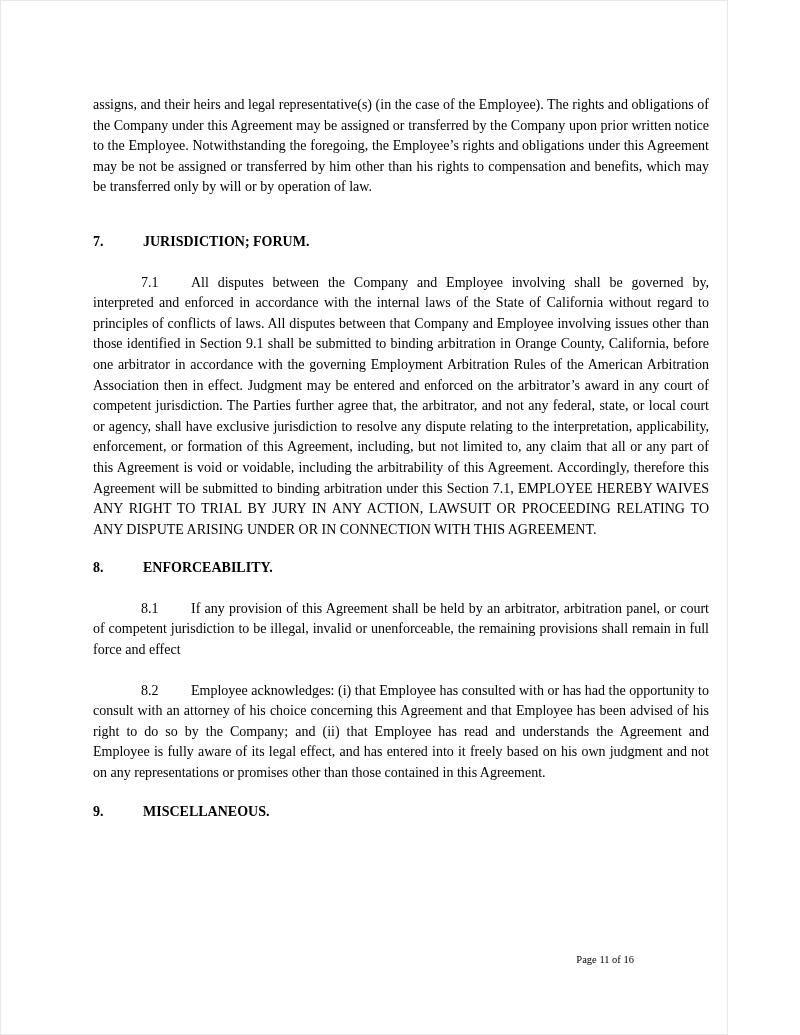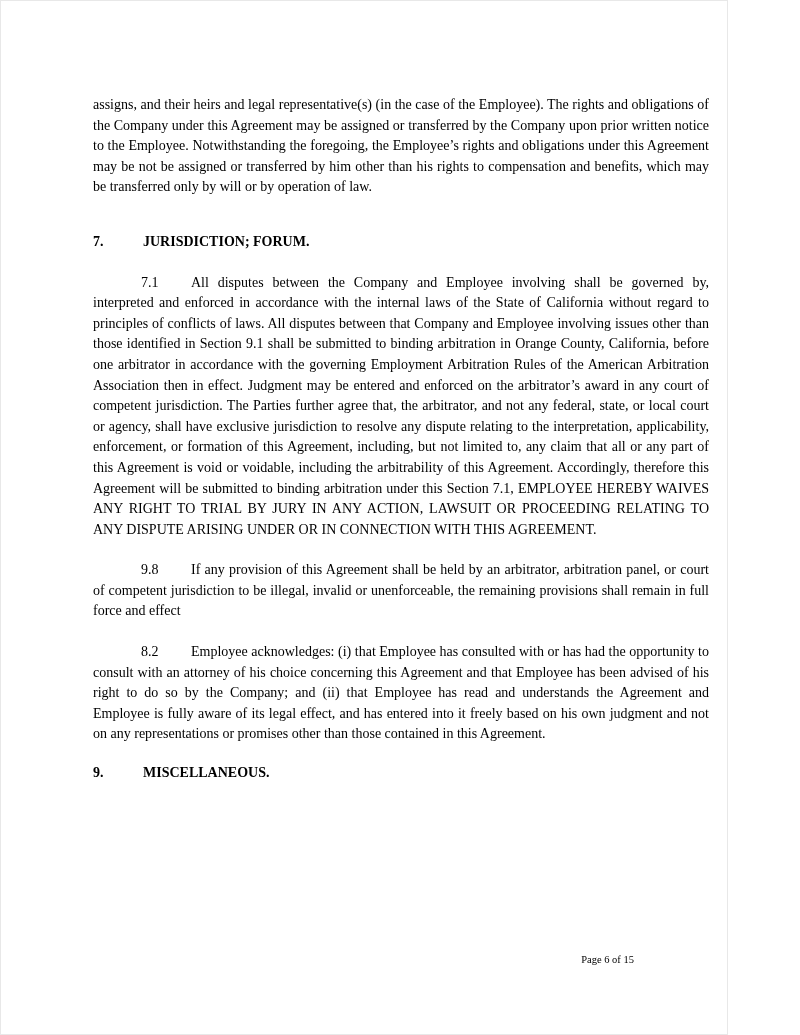--- a/index.html
+++ b/index.html
@@ -79,30 +79,33 @@
     </p>
 
     <p class="heading mt-xl">
       <span class="num">7.</span><span>JURISDICTION; FORUM.</span>
     </p>
 
     <p class="para mt-lg">
       <span class="num">7.1</span><span>All disputes between the Company and Employee involving shall be governed by, interpreted and enforced in accordance with the internal laws of the State of California without regard to principles of conflicts of laws. All disputes between that Company and Employee involving issues other than those identified in Section 9.1 shall be submitted to binding arbitration in Orange County, California, before one arbitrator in accordance with the governing Employment Arbitration Rules of the American Arbitration Association then in effect. Judgment may be entered and enforced on the arbitrator’s award in any court of competent jurisdiction. The Parties further agree that, the arbitrator, and not any federal, state, or local court or agency, shall have exclusive jurisdiction to resolve any dispute relating to the interpretation, applicability, enforcement, or formation of this Agreement, including, but not limited to, any claim that all or any part of this Agreement is void or voidable, including the arbitrability of this Agreement. Accordingly, therefore this Agreement will be submitted to binding arbitration under this Section </span><span class="caps-bold">7.1, EMPLOYEE HEREBY WAIVES ANY RIGHT TO TRIAL BY JURY IN ANY ACTION, LAWSUIT OR PROCEEDING RELATING TO ANY DISPUTE ARISING UNDER OR IN CONNECTION WITH THIS AGREEMENT</span><span>.</span>
     </p>
 
+    <p class="heading mt-md">
+      <span class="num">8.</span><span>ENFORCEABILITY.</span>
+    </p>
 
     <p class="para mt-lg">
-      <span class="num">9.8</span><span>If any provision of this Agreement shall be held by an arbitrator, arbitration panel, or court of competent jurisdiction to be illegal, invalid or unenforceable, the remaining provisions shall remain in full force and effect</span>
+      <span class="num">8.1</span><span>If any provision of this Agreement shall be held by an arbitrator, arbitration panel, or court of competent jurisdiction to be illegal, invalid or unenforceable, the remaining provisions shall remain in full force and effect</span>
     </p>
 
     <p class="para mt-lg">
       <span class="num">8.2</span><span>Employee acknowledges: (i) that Employee has consulted with or has had the opportunity to consult with an attorney of his choice concerning this Agreement and that Employee has been advised of his right to do so by the Company; and (ii) that Employee has read and understands the Agreement and Employee is fully aware of its legal effect, and has entered into it freely based on his own judgment and not on any representations or promises other than those contained in this Agreement.</span>
     </p>
 
     <p class="heading mt-md">
       <span class="num">9.</span><span>MISCELLANEOUS.</span>
     </p>
 
 
   </div>
 
-  <div class="footer">Page 6 of 15</div>
+  <div class="footer">Page 11 of 16</div>
 </div>
 
 </body></html>

